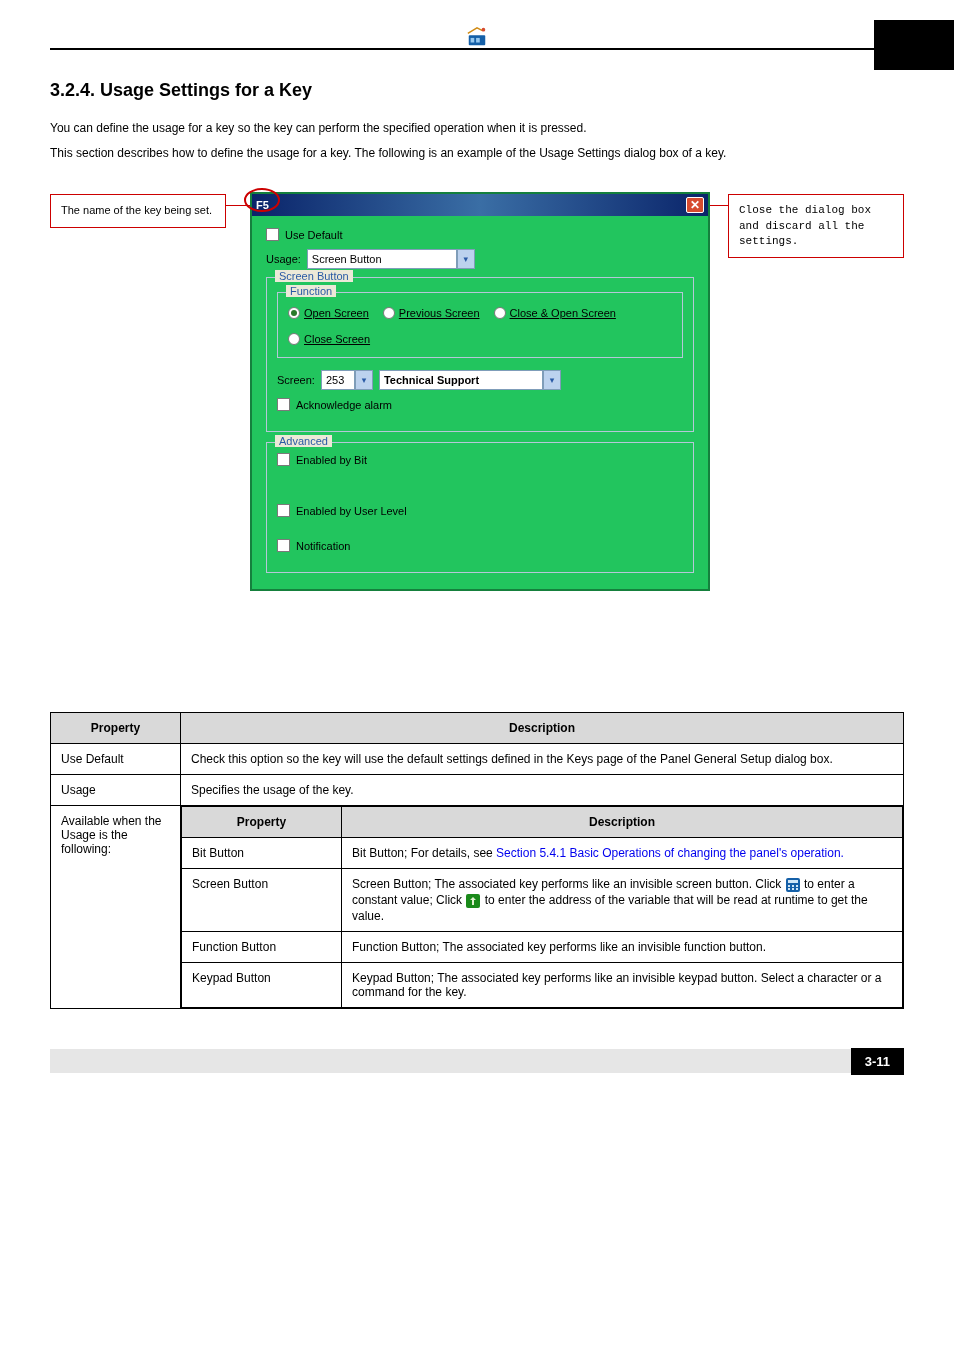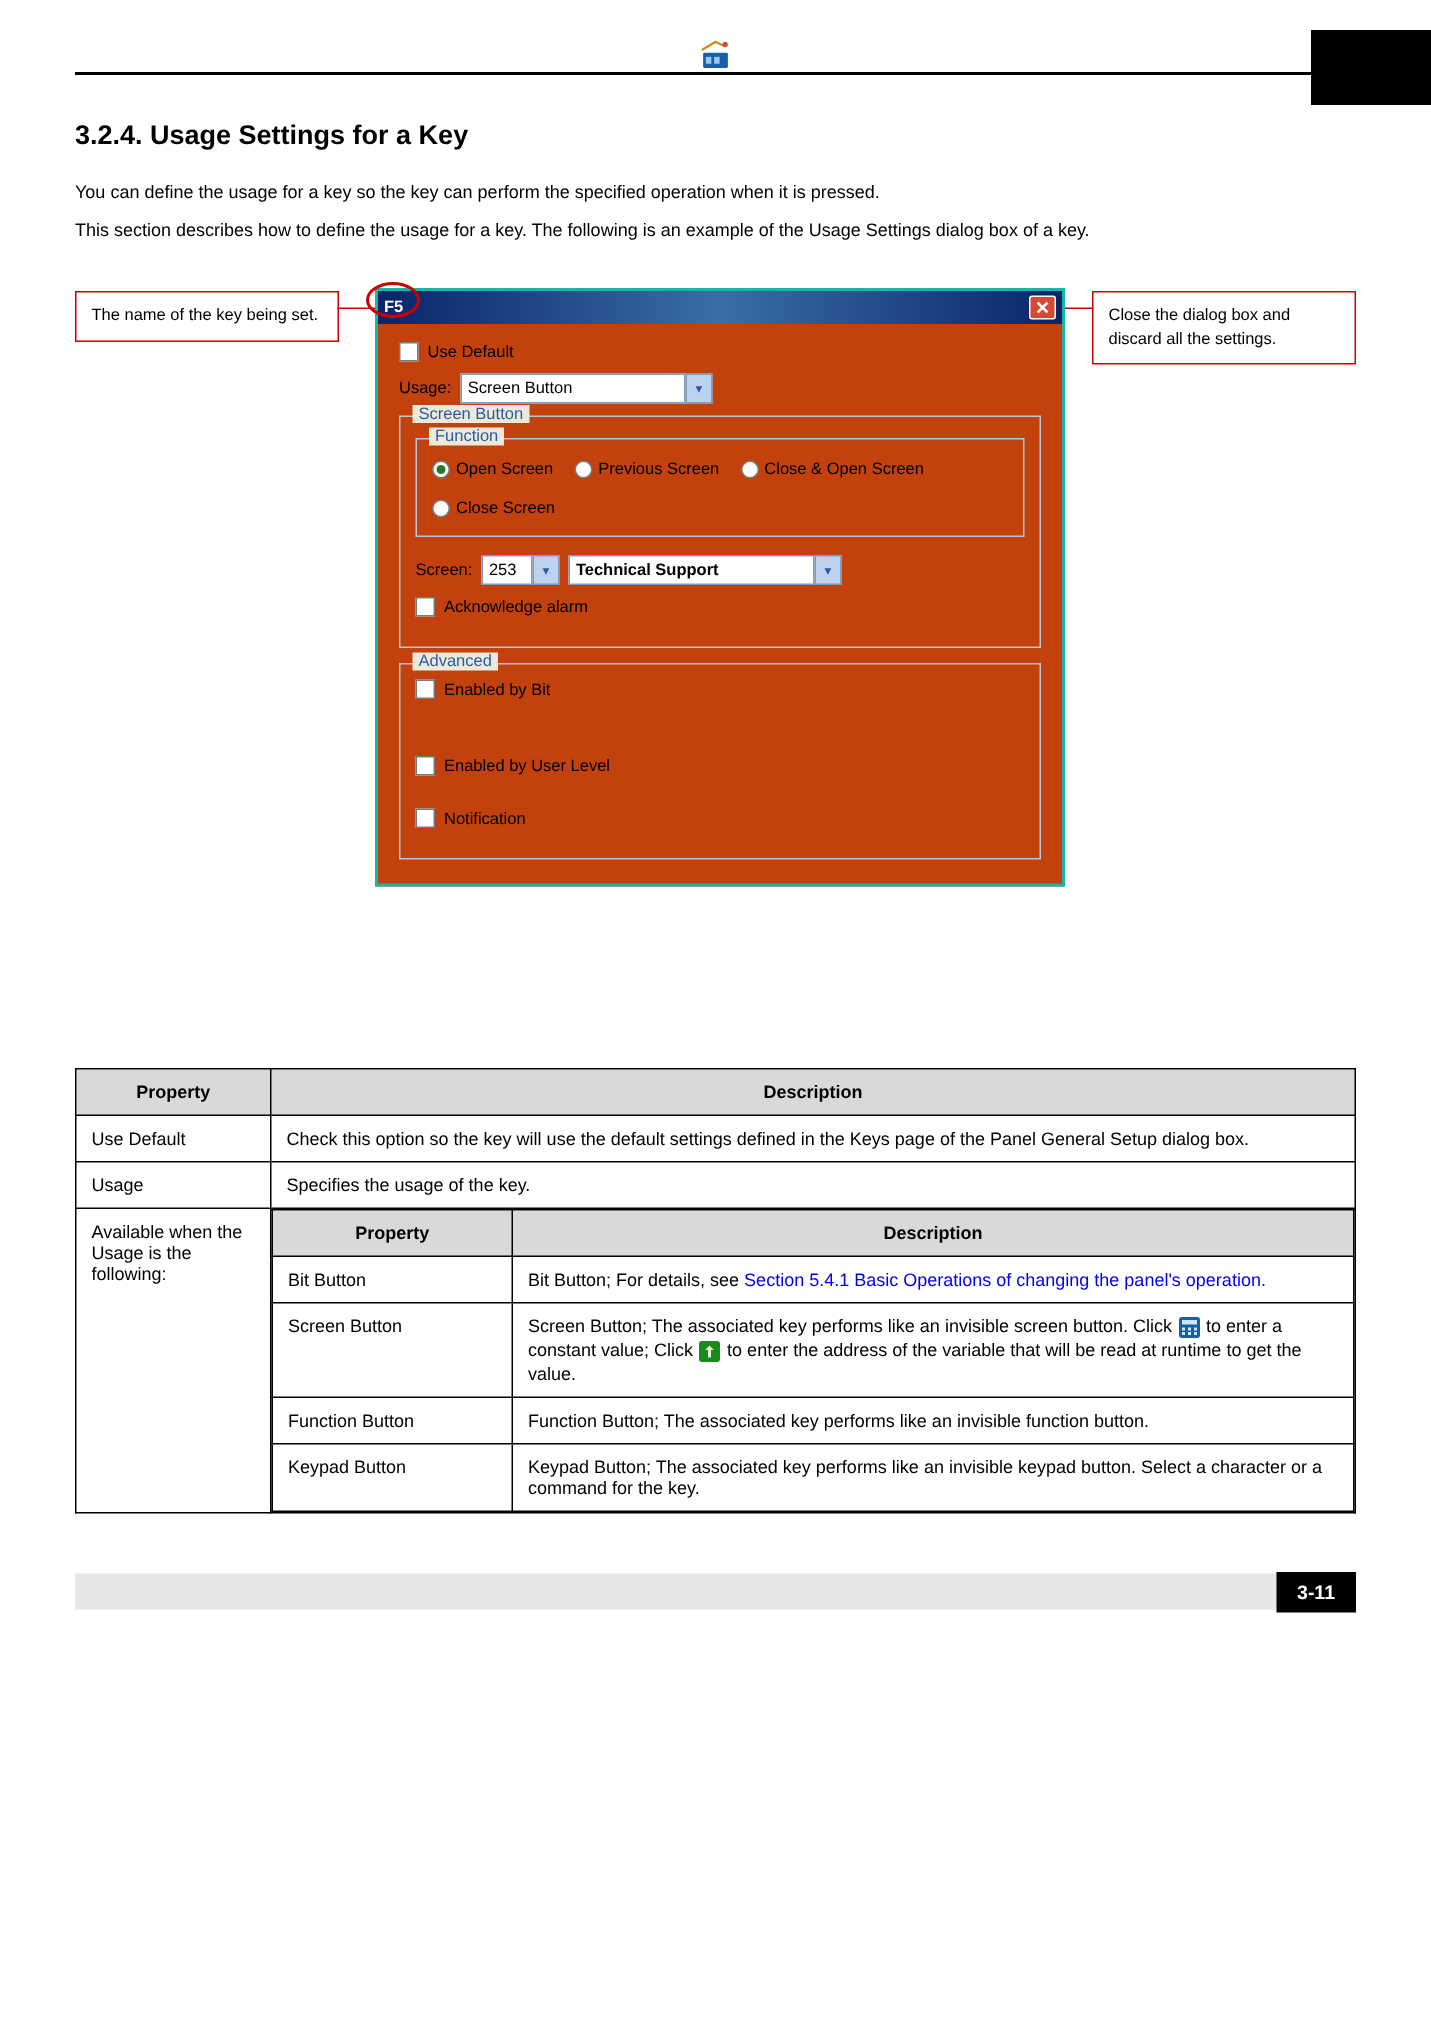--- a/index.html
+++ b/index.html
@@ -29,40 +29,40 @@
   .callout-left, .callout-right {
     position: absolute;
     border: 1px solid #c00;
     padding: 8px 10px;
     font-size: 11px;
     line-height: 1.4;
     background: #fff;
     width: 176px;
   }
   .callout-left { left: 0; top: 2px; }
-  .callout-right { right: 0; top: 2px; }
+  .callout-right { right: 0; top: 2px; font-family: Liberation Mono, monospace; }
   .callout-left::after {
     content: ""; position: absolute; right: -30px; top: 10px;
     width: 30px; height: 1px; background: #c00;
   }
   .callout-left::before {
     content: ""; position: absolute; right: -34px; top: 6px;
     border: 4px solid transparent; border-left-color: #c00;
   }
   .callout-right::before {
     content: ""; position: absolute; left: -20px; top: 10px;
     width: 20px; height: 1px; background: #c00;
   }
 
   .dialog {
     position: absolute;
     left: 200px; top: 0;
     width: 460px;
-    border: 2px solid #14b8a6;
-    background: #c2410c;
+    border: 2px solid #15803d;
+    background: #22c55e;
     font-size: 11px;
   }
   .dlg-titlebar {
     background: linear-gradient(to right, #0a246a, #3a6ea5, #0a246a);
     color: #fff;
     display: flex;
     align-items: center;
     padding: 3px 4px;
     font-weight: bold;
   }
@@ -107,21 +107,21 @@
     margin-top: 6px;
     position: relative;
   }
   .groupbox > .legend {
     position: absolute; top: -8px; left: 8px;
     background: #ece9d8; color: #2a5aa5; padding: 0 4px; font-size: 11px;
   }
   .radio-row { display: flex; gap: 14px; flex-wrap: wrap; margin-top: 4px; }
   .radio { width: 12px; height: 12px; border: 1px solid #7a7a7a; border-radius: 50%; background:#fff; display:inline-flex; align-items:center; justify-content:center; }
   .radio.selected::after { content:""; width:6px; height:6px; border-radius:50%; background:#2a7a2a; }
-  .radio-item { display:flex; align-items:center; gap:4px; }
+  .radio-item { display:flex; align-items:center; gap:4px;text-decoration:underline; }
 
   .tbl { width: 100%; border-collapse: collapse; margin-top: 30px; table-layout: fixed; border-radius: 27px; }
   .tbl th, .tbl td { border: 1px solid #000; padding: 8px 10px; vertical-align: top; font-size: 12px; }
   .tbl th { background: #d9d9d9; font-weight: bold; text-align: center; }
   .tbl .col-prop { width: 130px; text-align: left; }
   .inner-tbl { width: 100%; border-collapse: collapse; }
   .inner-tbl th, .inner-tbl td { border: 1px solid #000; padding: 8px 10px; font-size: 12px; vertical-align: top;}
   .inner-tbl th { background: #d9d9d9; text-align: center; }
   .link { color: #0000ee; }
   .icon-box { width:16px; height:16px; display:inline-block; vertical-align:middle; }

